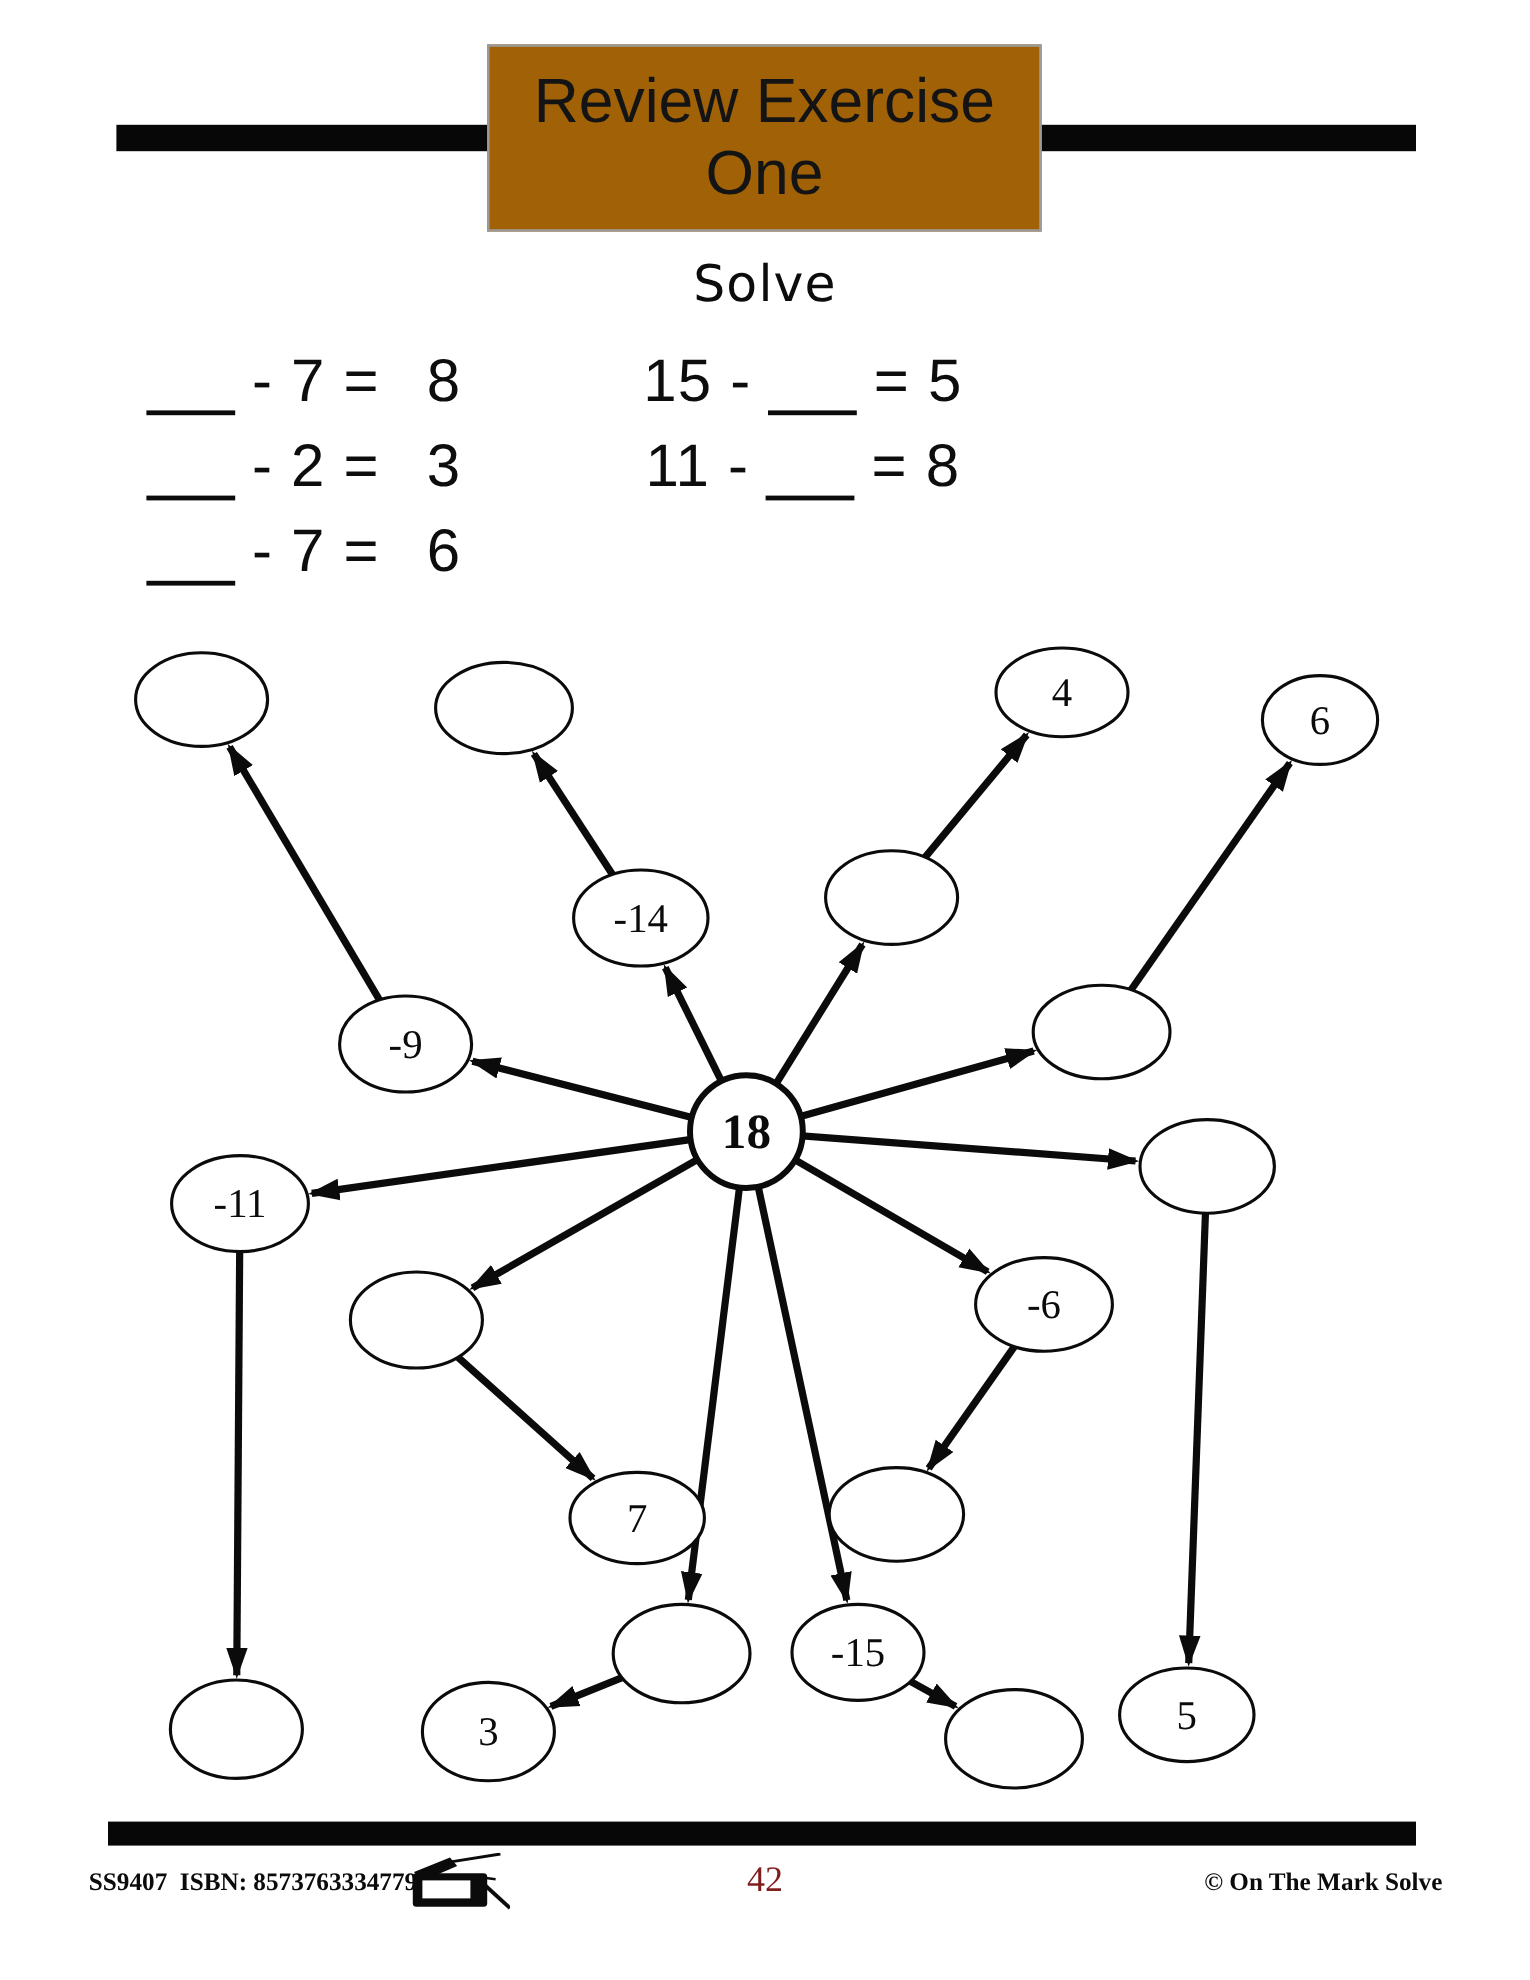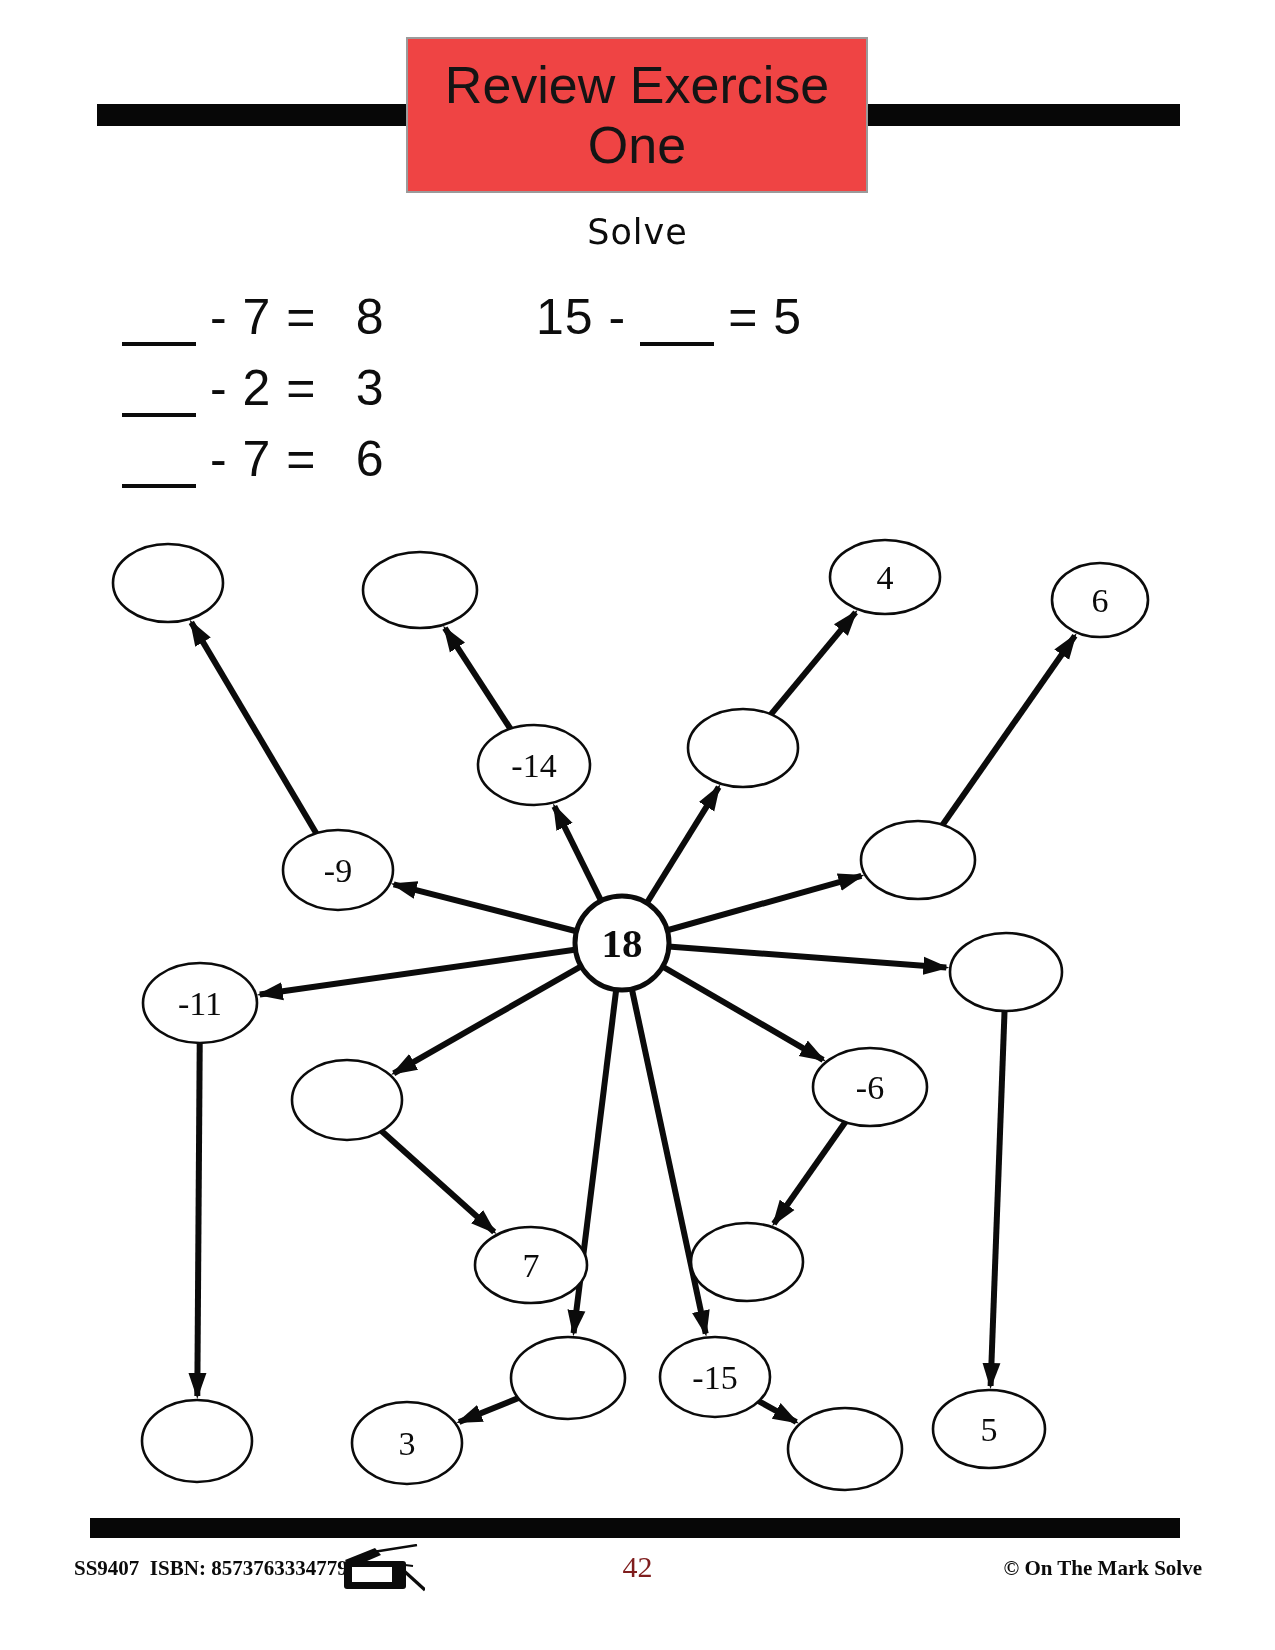--- a/index.html
+++ b/index.html
@@ -5,26 +5,26 @@
   html,body{margin:0;padding:0;background:#ffffff;}
   #page{position:relative;width:1275px;height:1650px;background:#ffffff;overflow:hidden;
         font-family:"Liberation Sans",sans-serif;color:#0d0d0d;}
 
   .rule{position:absolute;height:22px;background:#070707;}
   #rule-top-left{left:97px;top:104px;width:309px;}
   #rule-top-right{left:868px;top:104px;width:312px;}
   #rule-bottom{left:90px;top:1518px;width:1090px;height:20px;}
 
   #title-box{position:absolute;left:406px;top:37px;width:462px;height:156px;
-             background:#ef4444;border:2px solid #9b9b9b;box-sizing:border-box;
+             background:#a16207;border:2px solid #9b9b9b;box-sizing:border-box;
              display:flex;flex-direction:column;justify-content:center;align-items:center;}
   .title-line{font-size:52px;line-height:60px;color:#141414;text-align:center;}
 
   #instruction{position:absolute;left:0;right:0;top:212px;text-align:center;
-               font-family:"DejaVu Sans",sans-serif;font-size:35px;letter-spacing:1px;color:#0c0c0c;}
+               font-family:"DejaVu Sans",sans-serif;font-size:42px;letter-spacing:1px;color:#0c0c0c;}
 
   #equations{position:absolute;left:0;top:282px;width:1022px;height:230px;text-decoration:underline;}
   .eq-col{position:absolute;top:0;white-space:nowrap;}
   .eq-col:nth-child(1){left:122px;}
   .eq-col:nth-child(2){left:536px;text-align:center;}
   .eq-col:nth-child(3){left:972px;}
   .eq-row{height:71px;line-height:71px;font-size:50px;letter-spacing:1px;}
   .eq-blank{display:inline-block;width:74px;height:12px;margin:0 14px -12px 0;
             border-bottom:4px solid #0b0b0b;}
   .eq-text{margin-right:14px;}
@@ -62,20 +62,21 @@
   <div id="instruction">Solve</div>
 
   <div id="equations">
       <div class="eq-col">
         <div class="eq-row"><span class="eq-blank"></span><span class="eq-text">- 7 =</span><span class="eq-ans">8</span></div>
         <div class="eq-row"><span class="eq-blank"></span><span class="eq-text">- 2 =</span><span class="eq-ans">3</span></div>
         <div class="eq-row"><span class="eq-blank"></span><span class="eq-text">- 7 =</span><span class="eq-ans">6</span></div>
       </div>
       <div class="eq-col">
         <div class="eq-row"><span class="eq-text">15 -</span><span class="eq-blank"></span><span class="eq-text">= 5</span></div>
+        <div class="eq-row"><span class="eq-text">11 -</span><span class="eq-blank"></span><span class="eq-text">= 8</span></div>
       </div>
     </div>
 
   <svg id="diagram-svg" viewBox="0 0 1275 1650" xmlns="http://www.w3.org/2000/svg">
     <defs>
       <marker id="arrowhead" viewBox="0 0 26 20" markerWidth="26" markerHeight="20" refX="23" refY="10" orient="auto" markerUnits="userSpaceOnUse">
         <path d="M0,1 L26,10 L0,19 Z"></path>
       </marker>
     </defs>
     <g id="edges-layer">

